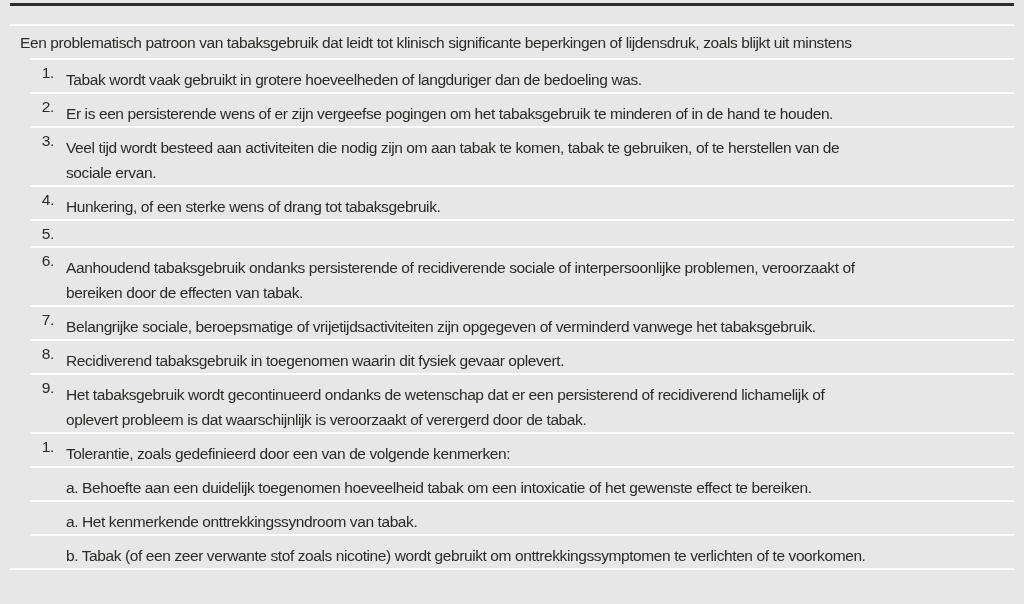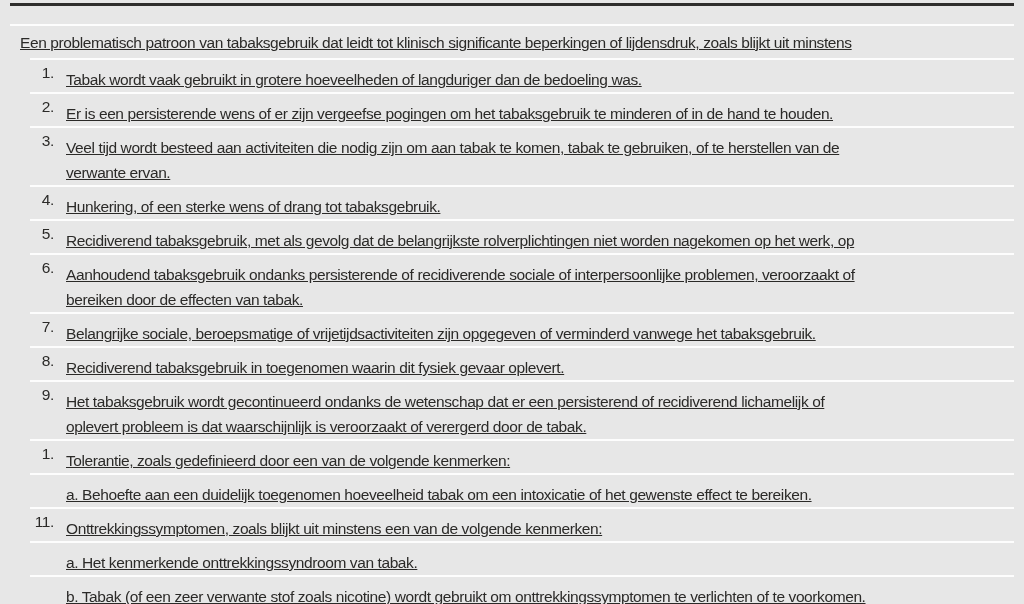--- a/index.html
+++ b/index.html
@@ -30,21 +30,20 @@
     background: var(--sep);
   }
   .intro {
     padding: 4px 8px 3px 10px;
   }
   .line {
     font-size: 15.5px;
     letter-spacing: -0.4px;
     line-height: 25px;
     white-space: nowrap;
-    text-decoration: underline;
   }
   .rows .row {
     display: flex;
     margin-left: 20px;
     border-top: 2px solid var(--sep);
     padding: 0;
   }
   .row .num {
     flex: 0 0 24px;
     text-align: right;
@@ -81,33 +80,32 @@
       <div class="row item">
         <div class="num">2.</div>
         <div class="text">
           <div class="line">Er is een persisterende wens of er zijn vergeefse pogingen om het tabaksgebruik te minderen of in de hand te houden.</div>
         </div>
       </div>
       <div class="row item">
         <div class="num">3.</div>
         <div class="text">
           <div class="line">Veel tijd wordt besteed aan activiteiten die nodig zijn om aan tabak te komen, tabak te gebruiken, of te herstellen van de</div>
-          <div class="line">verwante ervan.</div>
+          <div class="line">sociale ervan.</div>
         </div>
       </div>
       <div class="row item">
         <div class="num">4.</div>
         <div class="text">
           <div class="line">Hunkering, of een sterke wens of drang tot tabaksgebruik.</div>
         </div>
       </div>
       <div class="row item">
         <div class="num">5.</div>
         <div class="text">
-          <div class="line">Recidiverend tabaksgebruik, met als gevolg dat de belangrijkste rolverplichtingen niet worden nagekomen op het werk, op</div>
         </div>
       </div>
       <div class="row item">
         <div class="num">6.</div>
         <div class="text">
           <div class="line">Aanhoudend tabaksgebruik ondanks persisterende of recidiverende sociale of interpersoonlijke problemen, veroorzaakt of</div>
           <div class="line">bereiken door de effecten van tabak.</div>
         </div>
       </div>
       <div class="row item">
@@ -134,26 +132,20 @@
         <div class="text">
           <div class="line">Tolerantie, zoals gedefinieerd door een van de volgende kenmerken:</div>
         </div>
       </div>
       <div class="row sub">
         <div class="num"></div>
         <div class="text">
           <div class="line">a. Behoefte aan een duidelijk toegenomen hoeveelheid tabak om een intoxicatie of het gewenste effect te bereiken.</div>
         </div>
       </div>
-      <div class="row item">
-        <div class="num">11.</div>
-        <div class="text">
-          <div class="line">Onttrekkingssymptomen, zoals blijkt uit minstens een van de volgende kenmerken:</div>
-        </div>
-      </div>
       <div class="row sub">
         <div class="num"></div>
         <div class="text">
           <div class="line">a. Het kenmerkende onttrekkingssyndroom van tabak.</div>
         </div>
       </div>
       <div class="row sub">
         <div class="num"></div>
         <div class="text">
           <div class="line">b. Tabak (of een zeer verwante stof zoals nicotine) wordt gebruikt om onttrekkingssymptomen te verlichten of te voorkomen.</div>

